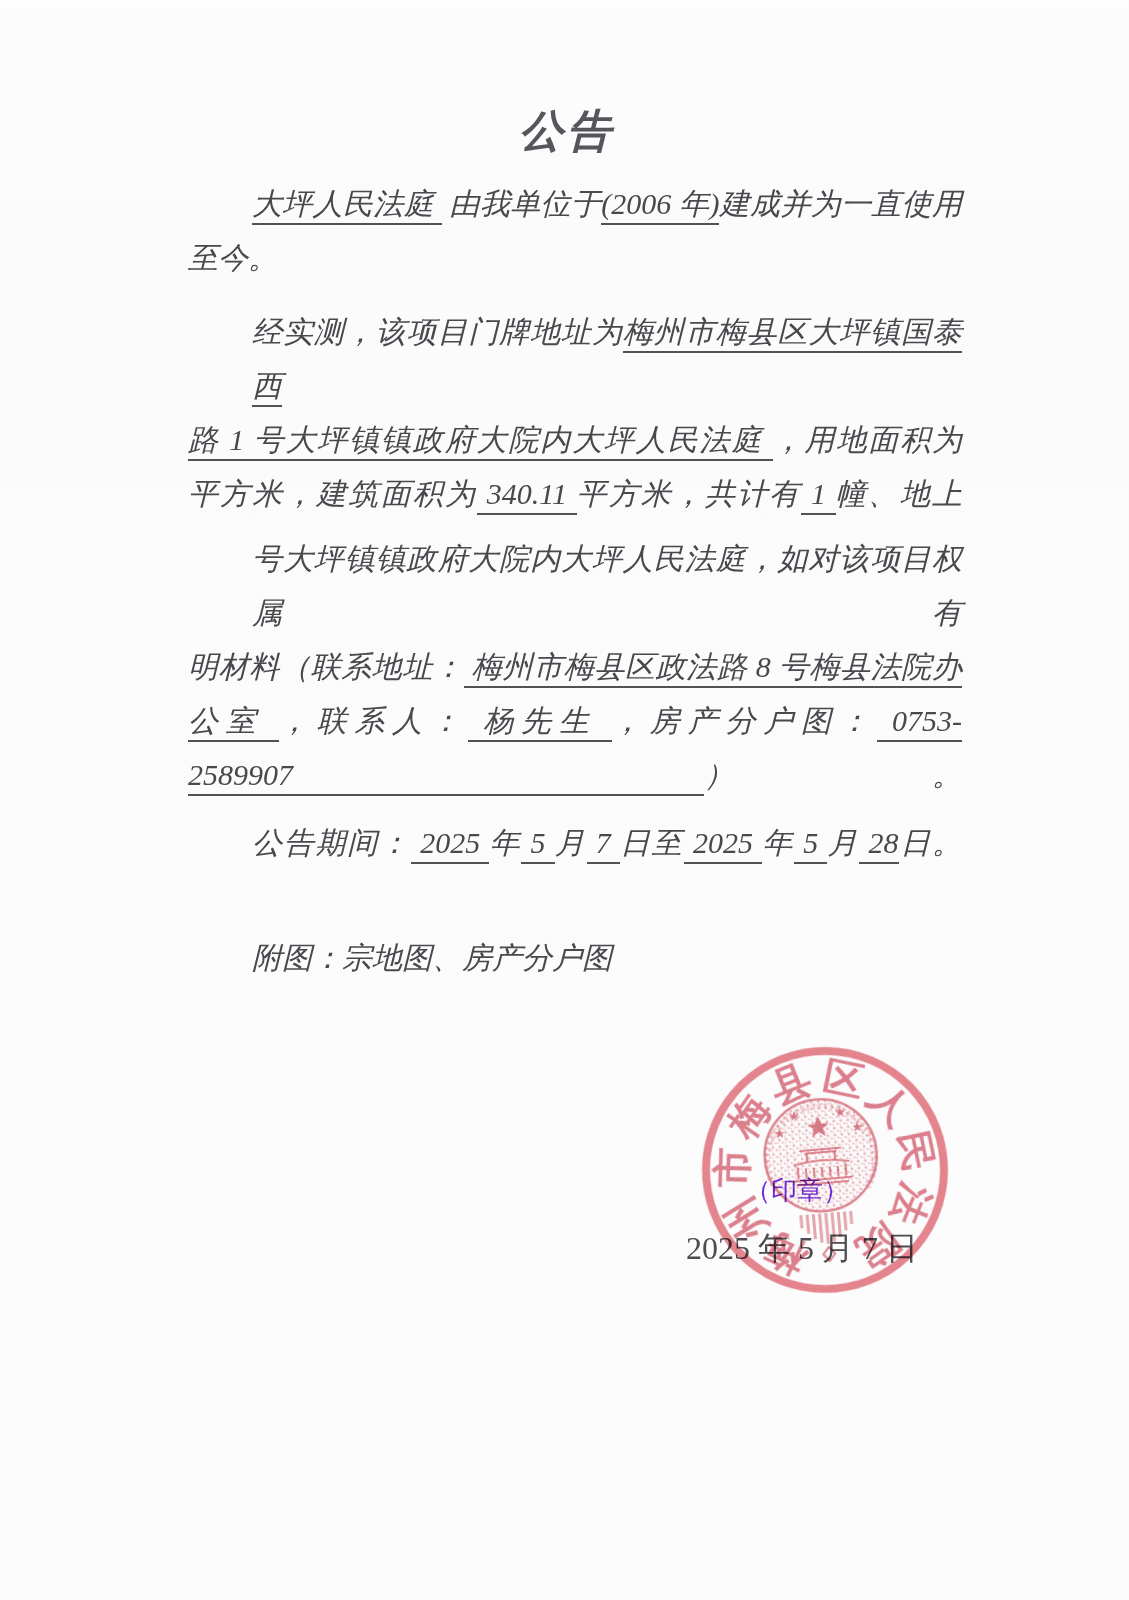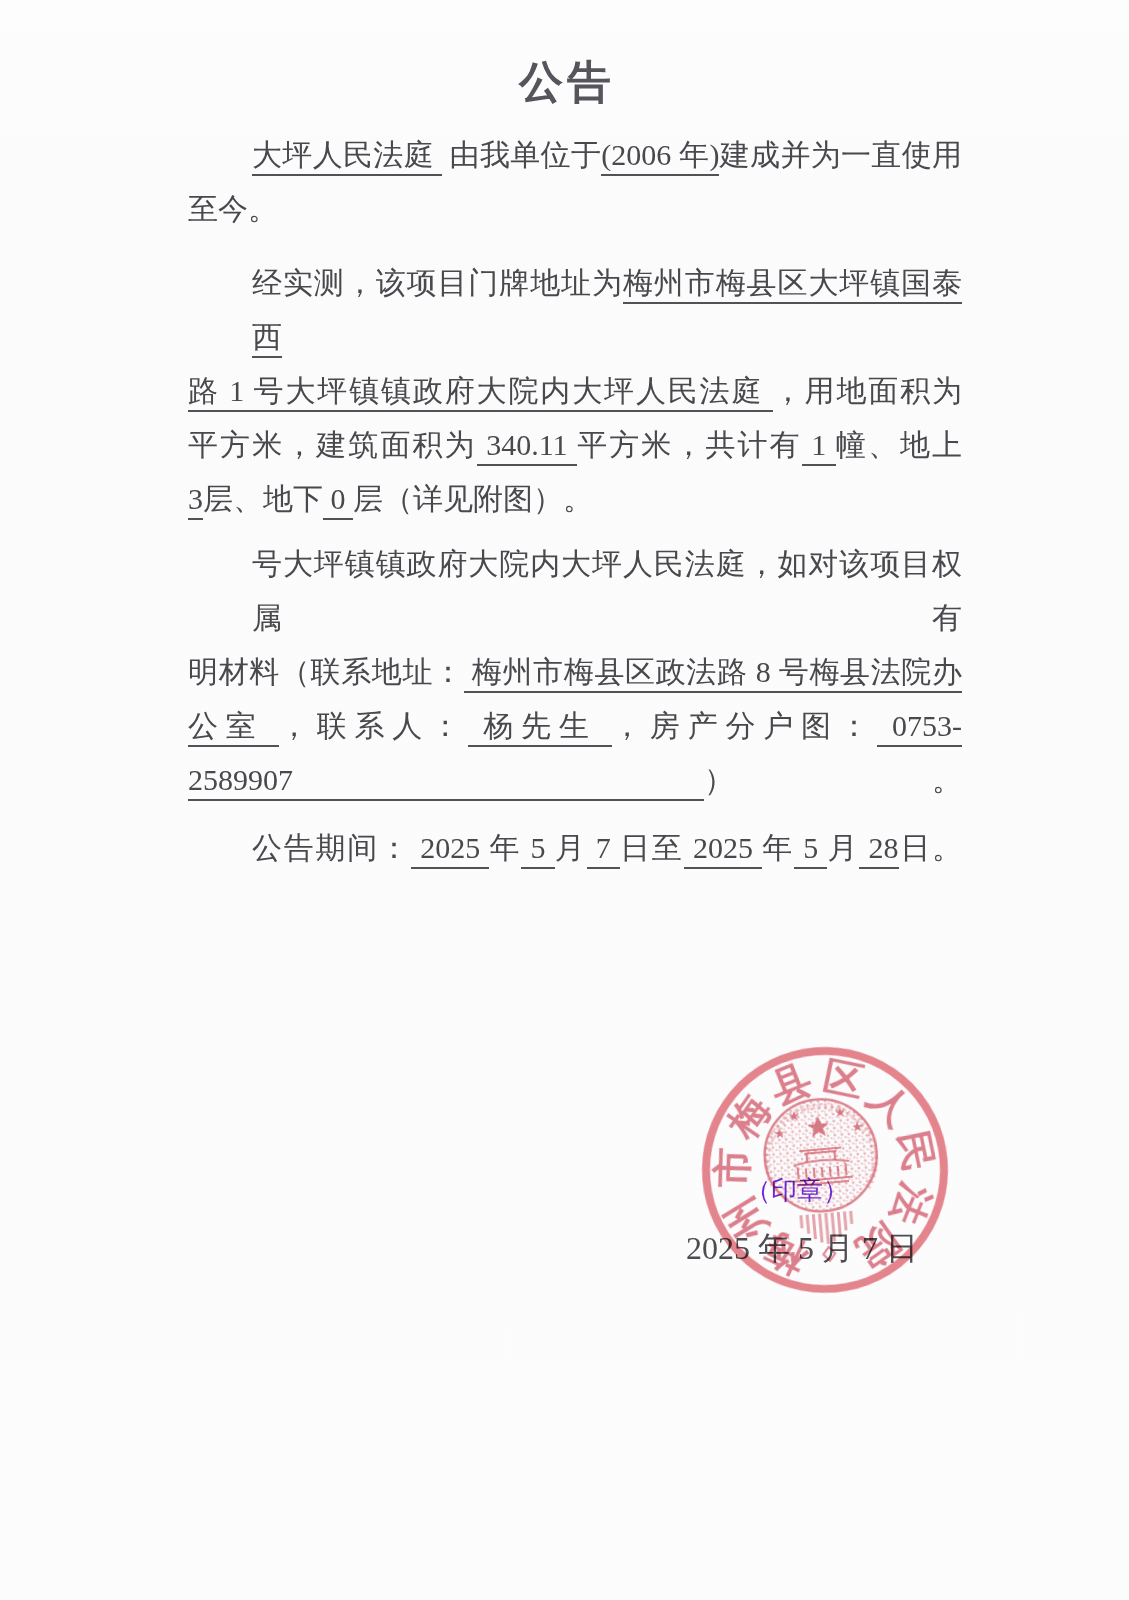--- a/index.html
+++ b/index.html
@@ -6,22 +6,23 @@
   html,body { width:1129px; height:1600px; }
   body {
     position:relative;
     background:#fcfcfd;
     color:#47474c;
     font-family:"Liberation Serif","DejaVu Serif",serif;
     overflow:hidden;
   }
   .page {
     position:absolute; inset:0;
-    padding:58px 167px 0 172px;
+    padding:107px 167px 0 172px;
     background:linear-gradient(180deg,#fdfdfe 0%,#fbfbfc 14%,#fcfcfd 100%);
+    font-style:italic;
   }
   .doc-title {
     font-family:"Liberation Sans","DejaVu Sans",sans-serif;
     font-size:44px; line-height:48px; font-weight:600;
     letter-spacing:4px; text-align:center; color:#55555b;
     margin-bottom:22px;
   }
   .para { font-size:30px; line-height:54px; color:#48484d;margin-left:16px; }
   .line { min-height:54px; }
   .line.justify { text-align:justify; text-align-last:justify; }
@@ -64,29 +65,31 @@
   <div class="doc-title">公告</div>
   <div>
       <div class="para p-1">
         <div class="line justify indent"><span class="u">大坪人民法庭&nbsp;</span><span class="">&nbsp;由我单位于</span><span class="u">(2006&nbsp;年)</span><span class="">建成并为一直使用</span></div>
         <div class="line"><span class="">至今。</span></div>
       </div>
       <div class="para p-2">
         <div class="line justify indent"><span class="">经实测，该项目门牌地址为</span><span class="u">梅州市梅县区大坪镇国泰西</span></div>
         <div class="line justify"><span class="u">路&nbsp;1&nbsp;号大坪镇镇政府大院内大坪人民法庭&nbsp;</span><span class="">，用地面积为</span></div>
         <div class="line justify"><span class="">平方米，建筑面积为</span><span class="u">&nbsp;340.11&nbsp;</span><span class="">平方米，共计有</span><span class="u">&nbsp;1&nbsp;</span><span class="">幢、地上</span></div>
-        <div class="line"><span class="u">3</span><span class="">层、地下</span><span class="u">&nbsp;0&nbsp;</span><span class="">层（详见附图）。</span></div>
       </div>
       <div class="para p-3">
         <div class="line justify indent"><span class="">号大坪镇镇政府大院内大坪人民法庭，如对该项目权属有</span></div>
         <div class="line justify"><span class="">明材料（联系地址：</span><span class="u">&nbsp;梅州市梅县区政法路&nbsp;8&nbsp;号梅县法院办</span></div>
         <div class="line justify"><span class="u">公室&nbsp;</span><span class="">，联系人：</span><span class="u">&nbsp;杨先生&nbsp;</span><span class="">，房产分户图：</span><span class="u">&nbsp;0753-2589907&nbsp;&nbsp;</span><span class="">）。</span></div>
       </div>
       <div class="para p-4">
         <div class="line justify indent"><span class="">公告期间：</span><span class="u">&nbsp;2025&nbsp;</span><span class="">年</span><span class="u">&nbsp;5&nbsp;</span><span class="">月</span><span class="u">&nbsp;7&nbsp;</span><span class="">日至</span><span class="u">&nbsp;2025&nbsp;</span><span class="">年</span><span class="u">&nbsp;5&nbsp;</span><span class="">月</span><span class="u">&nbsp;28</span><span class="">日。</span></div>
+      </div>
+      <div class="para p-5">
+        <div class="line indent"><span class="">附图：宗地图、房产分户图</span></div>
       </div>
     </div>
 </div>
 
 <div class="seal-label">（印章）</div>
 <div class="date-line">2025 年 5 月 7 日</div>
 
 <div class="seal-wrap">
   <svg viewBox="0 0 264 264" xmlns="http://www.w3.org/2000/svg">
     <defs>

